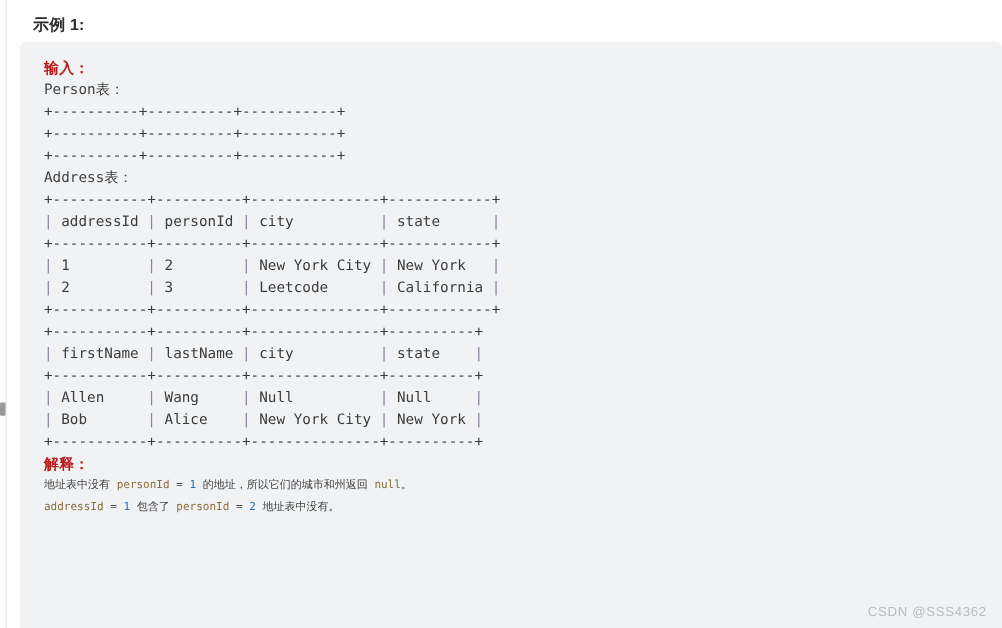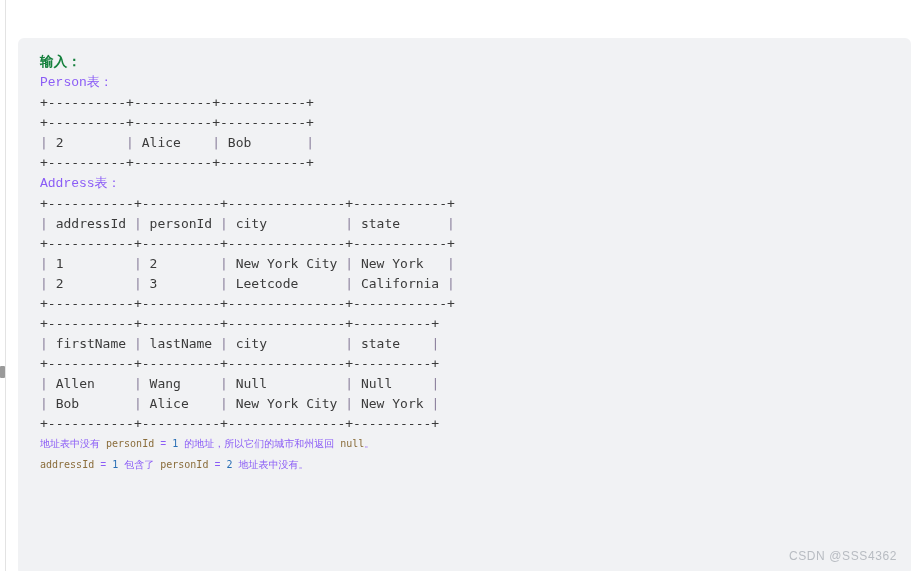--- a/index.html
+++ b/index.html
@@ -71,31 +71,31 @@
     font-size: 13px;
     line-height: 20px;
     white-space: pre;
     color: #3b3b3b;
     letter-spacing: 0px;
   }
   .code-line.label {
     font-family: "Liberation Sans", sans-serif;
     font-weight: bold;
     font-size: 13.5px;
-    color: #15803d;
+    color: #b91c1c;
     letter-spacing: 0.3px;
   }
   .code-line.prose {
     font-family: "DejaVu Sans Mono", "Liberation Mono", monospace;
     font-size: 10px;
     color: #2f2f2f;
   }
   .sep { color: #3a3a3a; }
   .ident { color: #8a6d3b; }
-  .plain { color: #8b5cf6; font-family: Liberation Mono, monospace; }
+  .plain { color: #404040; }
   .num { color: #2a6fb5; }
   .kw { color: #8a6d3b; }
 
   #watermark {
     position: absolute;
     right: 14px;
     bottom: 8px;
     font-family: "Liberation Sans", sans-serif;
     font-size: 12px;
     color: #b8bcc2;
@@ -105,48 +105,49 @@
 </style>
 </head>
 <body>
 
 <div id="scroll-rail">
   <div id="scroll-thumb"></div>
 </div>
 
 <div id="page">
 
+  <h3 id="example-heading">示例 1:</h3>
 
   <div id="code-block">
 
     <div class="code-line label">输入：</div>
     <div class="code-line"><span class="plain">Person表：</span></div>
 
     <div class="code-line sep">+----------+----------+-----------+</div>
     <div class="code-line sep">+----------+----------+-----------+</div>
-    <div class="code-line"><span></span><span style="color: rgb(138, 127, 156);">|</span><span> 2        </span><span style="color: rgb(138, 127, 156);">|</span><span> Alice    </span><span style="color: rgb(138, 127, 156);">|</span><span> Bob       </span><span style="color: rgb(138, 127, 156);">|</span><span></span></div>
     <div class="code-line sep">+----------+----------+-----------+</div>
 
     <div class="code-line"><span class="plain">Address表：</span></div>
 
     <div class="code-line sep">+-----------+----------+---------------+------------+</div>
     <div class="code-line"><span></span><span style="color: rgb(138, 127, 156);">|</span><span> addressId </span><span style="color: rgb(138, 127, 156);">|</span><span> personId </span><span style="color: rgb(138, 127, 156);">|</span><span> city          </span><span style="color: rgb(138, 127, 156);">|</span><span> state      </span><span style="color: rgb(138, 127, 156);">|</span><span></span></div>
     <div class="code-line sep">+-----------+----------+---------------+------------+</div>
     <div class="code-line"><span></span><span style="color: rgb(138, 127, 156);">|</span><span> 1         </span><span style="color: rgb(138, 127, 156);">|</span><span> 2        </span><span style="color: rgb(138, 127, 156);">|</span><span> New York City </span><span style="color: rgb(138, 127, 156);">|</span><span> New York   </span><span style="color: rgb(138, 127, 156);">|</span><span></span></div>
     <div class="code-line"><span></span><span style="color: rgb(138, 127, 156);">|</span><span> 2         </span><span style="color: rgb(138, 127, 156);">|</span><span> 3        </span><span style="color: rgb(138, 127, 156);">|</span><span> Leetcode      </span><span style="color: rgb(138, 127, 156);">|</span><span> California </span><span style="color: rgb(138, 127, 156);">|</span><span></span></div>
     <div class="code-line sep">+-----------+----------+---------------+------------+</div>
 
 
     <div class="code-line sep">+-----------+----------+---------------+----------+</div>
     <div class="code-line"><span></span><span style="color: rgb(138, 127, 156);">|</span><span> firstName </span><span style="color: rgb(138, 127, 156);">|</span><span> lastName </span><span style="color: rgb(138, 127, 156);">|</span><span> city          </span><span style="color: rgb(138, 127, 156);">|</span><span> state    </span><span style="color: rgb(138, 127, 156);">|</span><span></span></div>
     <div class="code-line sep">+-----------+----------+---------------+----------+</div>
     <div class="code-line"><span></span><span style="color: rgb(138, 127, 156);">|</span><span> Allen     </span><span style="color: rgb(138, 127, 156);">|</span><span> Wang     </span><span style="color: rgb(138, 127, 156);">|</span><span> Null          </span><span style="color: rgb(138, 127, 156);">|</span><span> Null     </span><span style="color: rgb(138, 127, 156);">|</span><span></span></div>
     <div class="code-line"><span></span><span style="color: rgb(138, 127, 156);">|</span><span> Bob       </span><span style="color: rgb(138, 127, 156);">|</span><span> Alice    </span><span style="color: rgb(138, 127, 156);">|</span><span> New York City </span><span style="color: rgb(138, 127, 156);">|</span><span> New York </span><span style="color: rgb(138, 127, 156);">|</span><span></span></div>
     <div class="code-line sep">+-----------+----------+---------------+----------+</div>
 
+    <div class="code-line label">解释：</div>
 
     <div class="code-line prose"><span class="plain">地址表中没有 </span><span class="ident">personId</span><span class="plain"> = </span><span class="num">1</span><span class="plain"> 的地址，所以它们的城市和州返回 </span><span class="kw">null</span><span class="plain">。</span></div>
 
     <div class="code-line prose"><span class="ident">addressId</span><span class="plain"> = </span><span class="num">1</span><span class="plain"> 包含了 </span><span class="ident">personId</span><span class="plain"> = </span><span class="num">2</span><span class="plain"> 地址表中没有。</span></div>
 
   </div>
 
   <div id="watermark">CSDN @SSS4362</div>
 </div>
 

